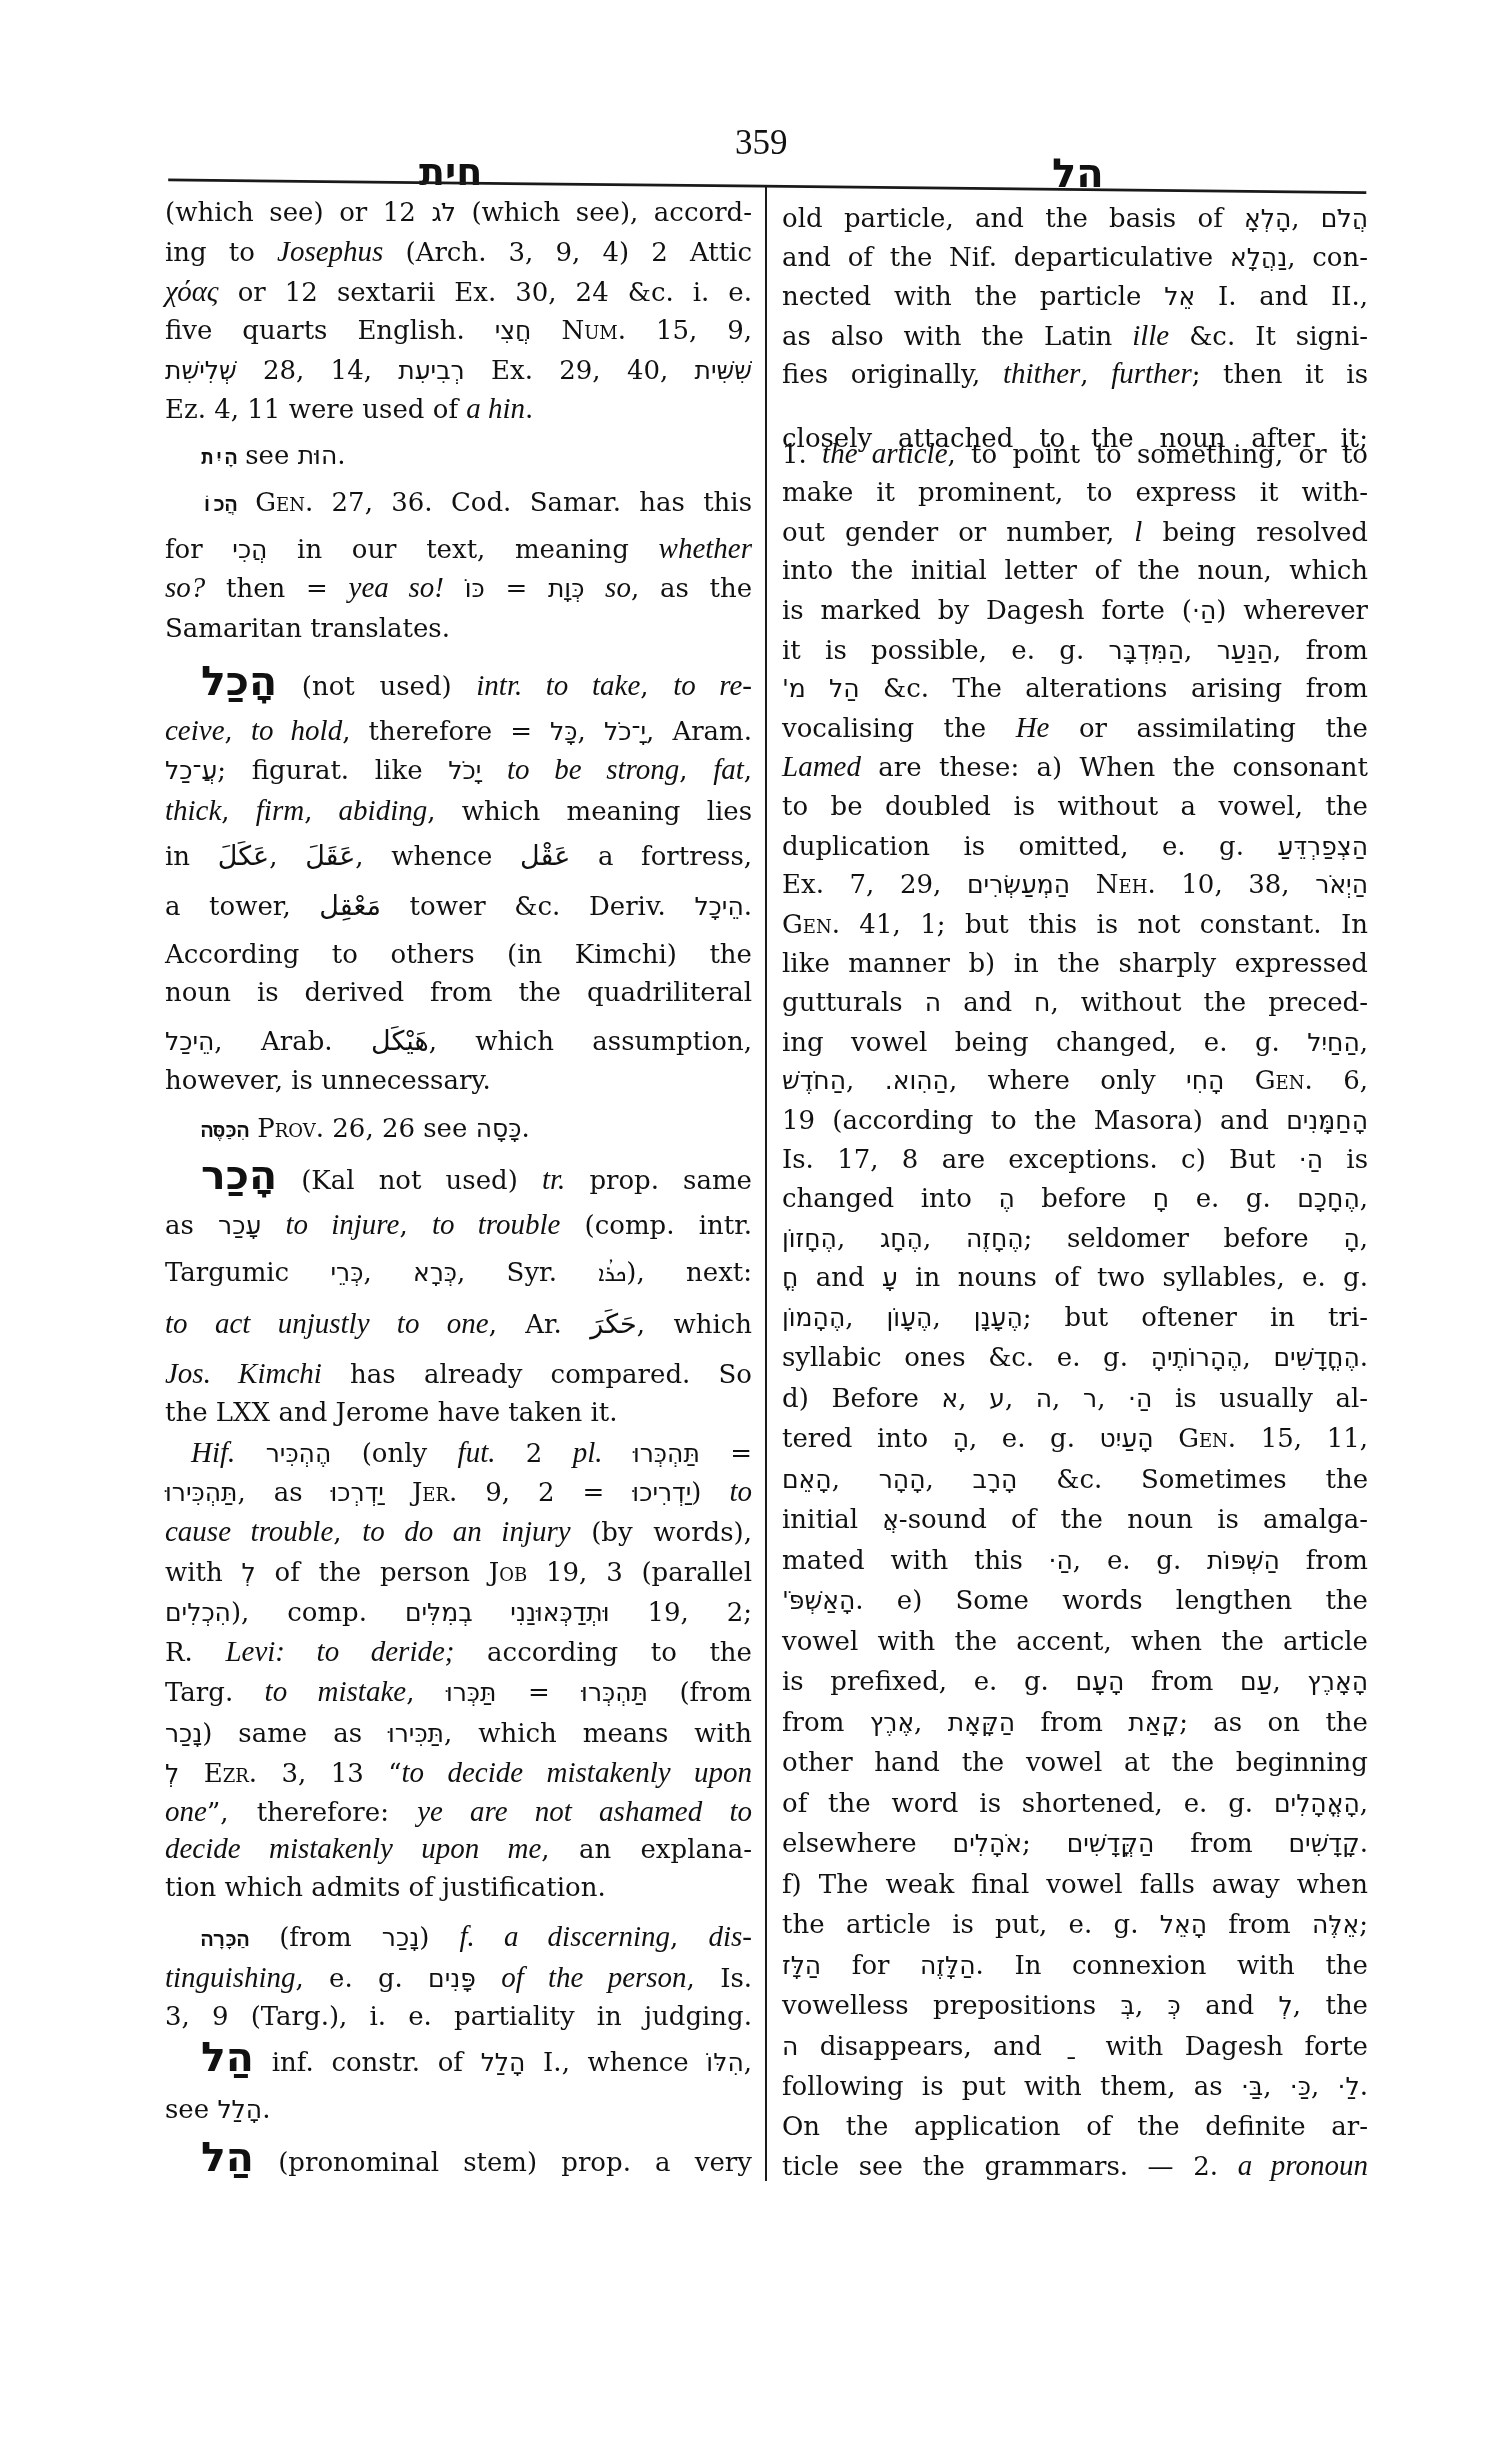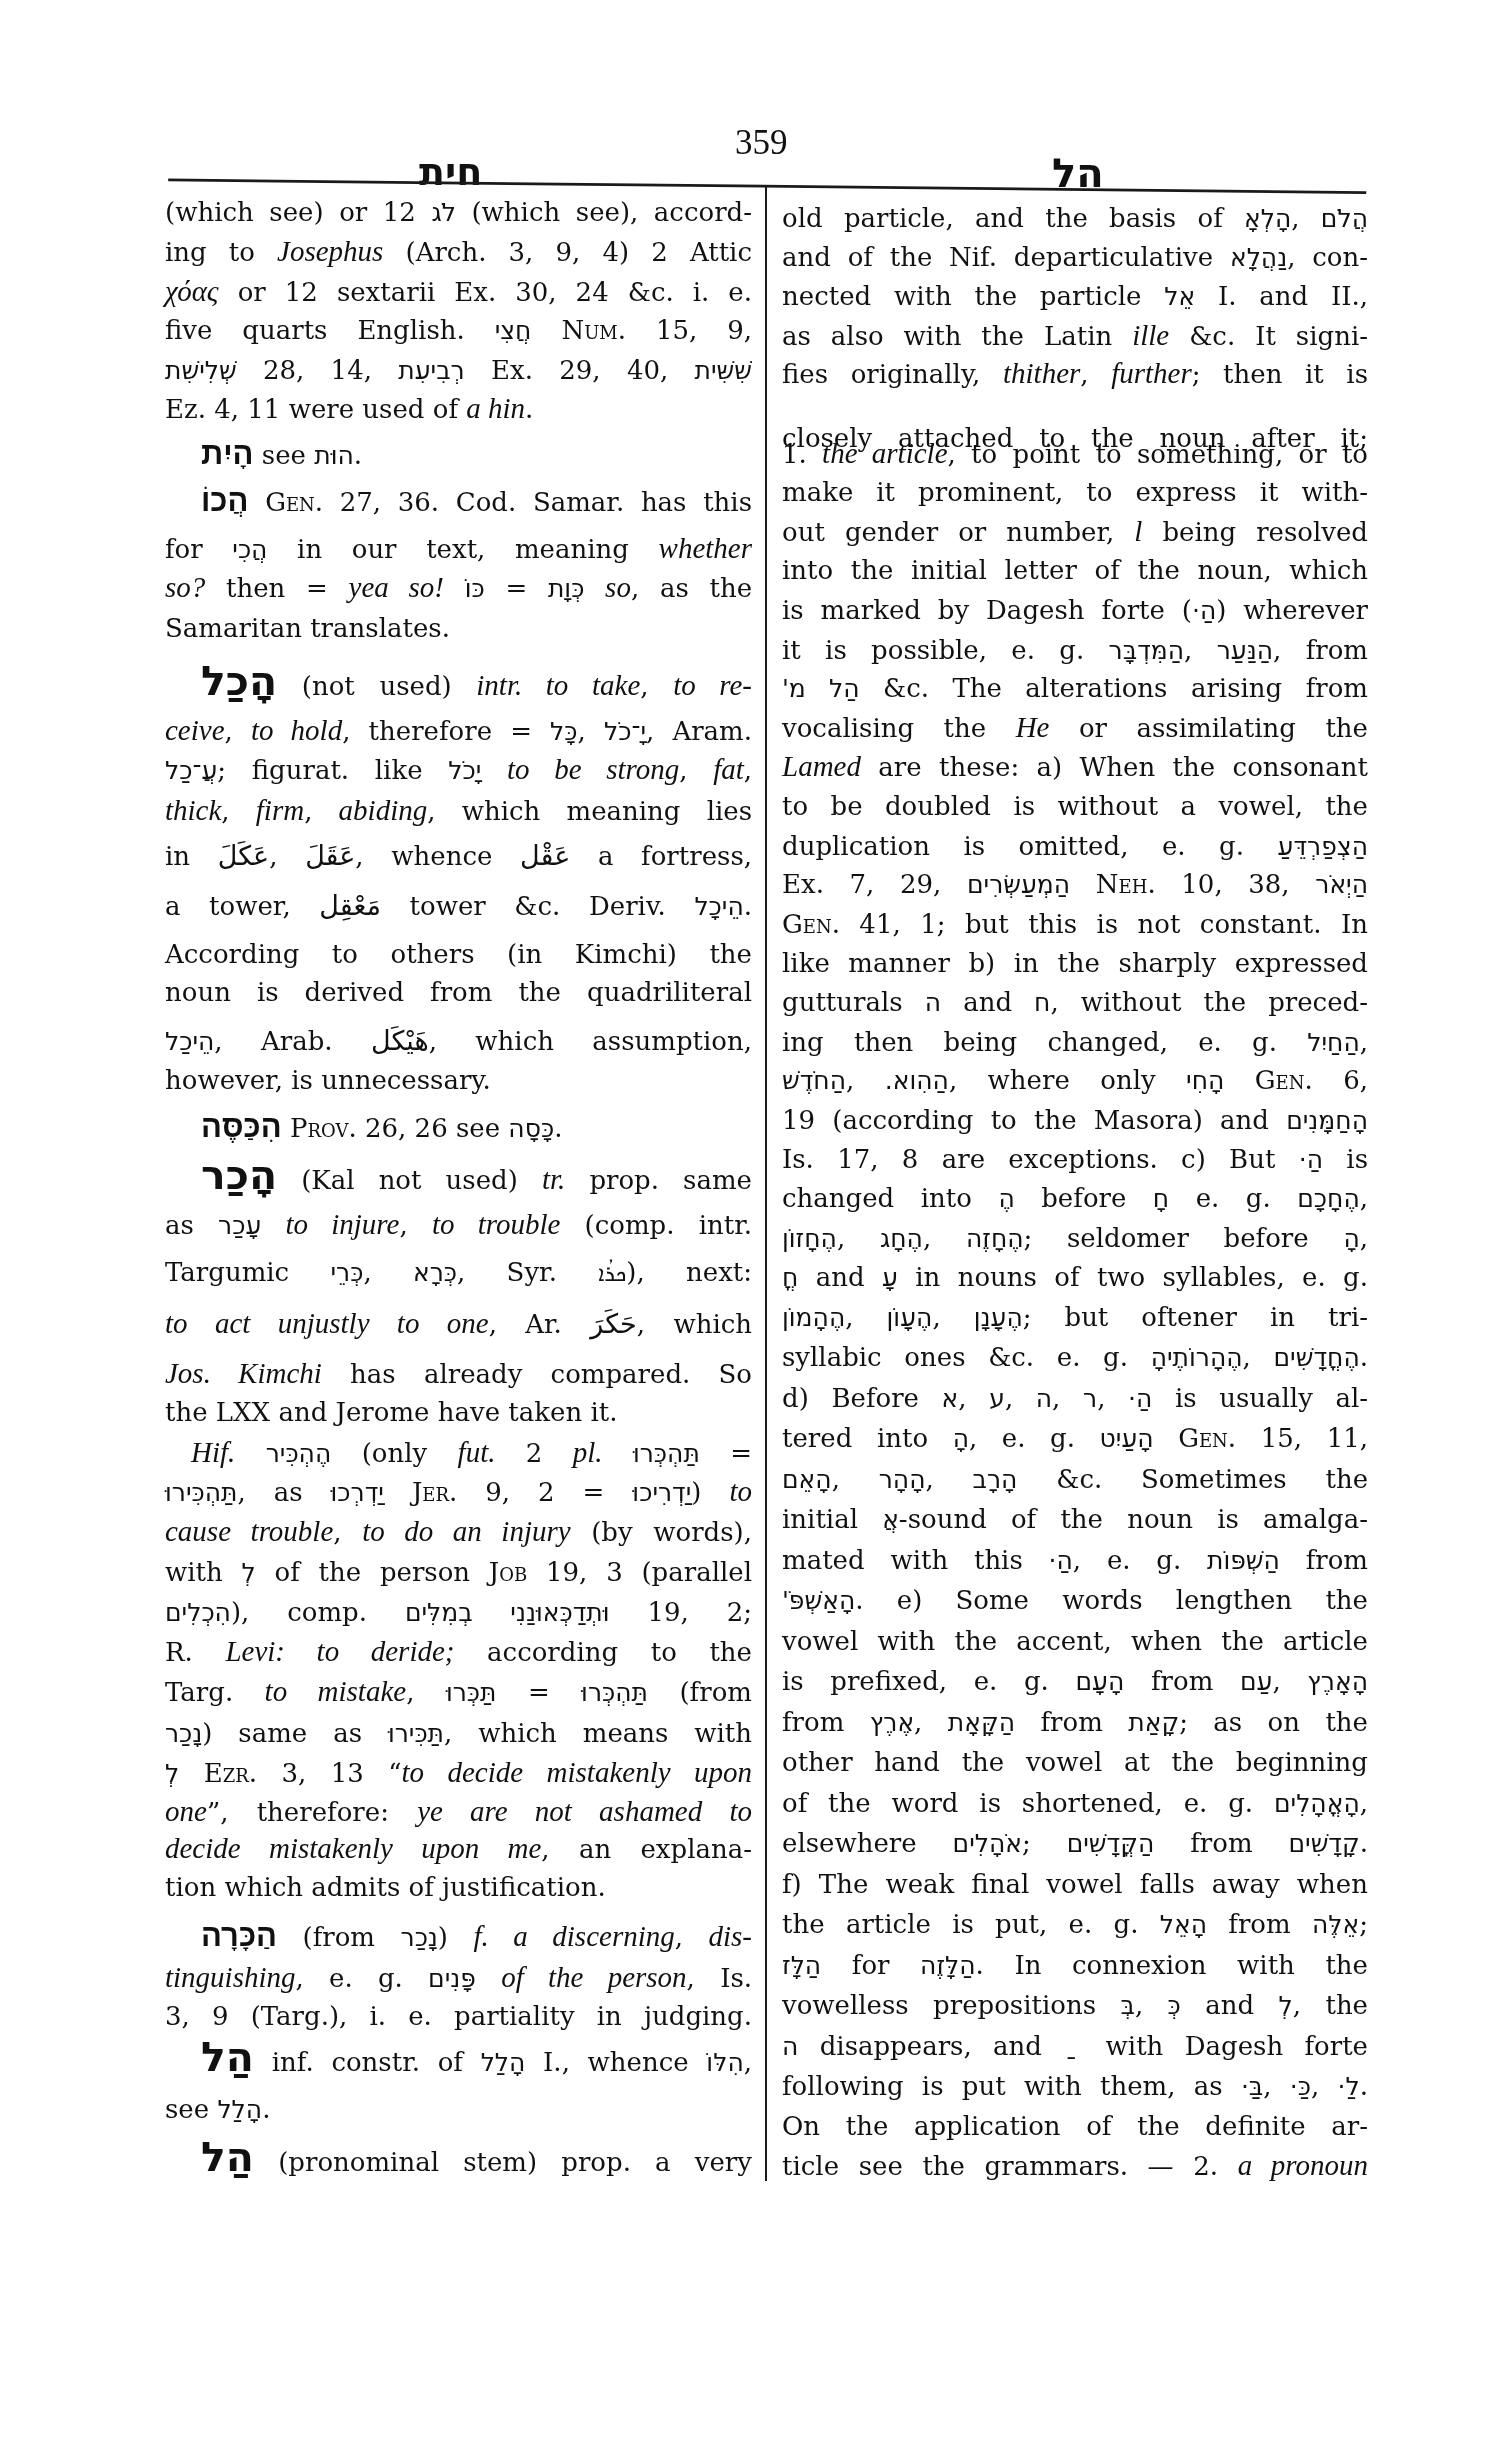--- a/index.html
+++ b/index.html
@@ -30,21 +30,21 @@
     text-align: justify; text-align-last: justify; text-justify: inter-word;
   }
   .ln.k-end, .ln.k-entry-end { text-align: right; text-align-last: left; }
   .ln.k-entry, .ln.k-entry-end { padding-left: 36px; }
   .ln.k-sub { padding-left: 26px; }
   .ln span { line-height: 0; }
 
   .seg-i  { font-family: "Liberation Serif", serif; font-style: italic; font-size: 29px; }
   .seg-sc { font-variant: small-caps; }
   .seg-h  { font-family: "DejaVu Sans", sans-serif; font-size: 25px; direction: rtl; unicode-bidi: isolate; }
-  .seg-hb { font-family: Liberation Sans, sans-serif; font-weight: bold; font-size: 31px; direction: rtl; unicode-bidi: isolate; }
+  .seg-hb { font-family: Liberation Mono, monospace; font-weight: bold; font-size: 20px; direction: rtl; unicode-bidi: isolate; }
   .seg-hB { font-family: "DejaVu Sans", sans-serif; font-weight: bold; font-size: 41px; direction: rtl; unicode-bidi: isolate; }
   .seg-a  { font-family: "DejaVu Sans", sans-serif; font-size: 27px; direction: rtl; unicode-bidi: isolate; }
   .seg-s  { font-family: "DejaVu Sans", sans-serif; font-size: 22px; direction: rtl; unicode-bidi: isolate; }
 </style>
 </head>
 <body>
 
 <div>
   <div id="guide-left" class="guide">חית</div>
   <div id="page-num">359</div>
@@ -121,21 +121,21 @@
   <div class="ln k-cont" style="top:630px"><span class="seg-r">it is possible, e. g. </span><span class="seg-h" dir="rtl">הַמִּדְבָּר</span><span class="seg-r">, </span><span class="seg-h" dir="rtl">הַנַּעַר</span><span class="seg-r">, from</span></div>
   <div class="ln k-cont" style="top:668px"><span class="seg-h" dir="rtl">הַל מ'</span><span class="seg-r"> &amp;c. The alterations arising from</span></div>
   <div class="ln k-cont" style="top:708px"><span class="seg-r">vocalising the </span><span class="seg-i">He</span><span class="seg-r"> or assimilating the</span></div>
   <div class="ln k-cont" style="top:747px"><span class="seg-i">Lamed</span><span class="seg-r"> are these: a) When the consonant</span></div>
   <div class="ln k-cont" style="top:786px"><span class="seg-r">to be doubled is without a vowel, the</span></div>
   <div class="ln k-cont" style="top:826px"><span class="seg-r">duplication is omitted, e. g. </span><span class="seg-h" dir="rtl">הַצְפַרְדֵּעַ</span></div>
   <div class="ln k-cont" style="top:864px"><span class="seg-r">Ex. 7, 29, </span><span class="seg-h" dir="rtl">הַמְעַשְּׂרִים</span><span class="seg-r"> </span><span class="seg-sc">Neh.</span><span class="seg-r"> 10, 38, </span><span class="seg-h" dir="rtl">הַיְאֹר</span></div>
   <div class="ln k-cont" style="top:904px"><span class="seg-sc">Gen.</span><span class="seg-r"> 41, 1; but this is not constant. In</span></div>
   <div class="ln k-cont" style="top:943px"><span class="seg-r">like manner b) in the sharply expressed</span></div>
   <div class="ln k-cont" style="top:982px"><span class="seg-r">gutturals </span><span class="seg-h" dir="rtl">ה</span><span class="seg-r"> and </span><span class="seg-h" dir="rtl">ח</span><span class="seg-r">, without the preced-</span></div>
-  <div class="ln k-cont" style="top:1022px"><span class="seg-r">ing then being changed, e. g. </span><span class="seg-h" dir="rtl">הַחַיִל</span><span class="seg-r">,</span></div>
+  <div class="ln k-cont" style="top:1022px"><span class="seg-r">ing vowel being changed, e. g. </span><span class="seg-h" dir="rtl">הַחַיִל</span><span class="seg-r">,</span></div>
   <div class="ln k-cont" style="top:1060px"><span class="seg-h" dir="rtl">הַחֹדֶשׁ</span><span class="seg-r">, </span><span class="seg-h" dir="rtl">הַהִוא.</span><span class="seg-r">, where only </span><span class="seg-h" dir="rtl">הָחִי</span><span class="seg-r"> </span><span class="seg-sc">Gen.</span><span class="seg-r"> 6,</span></div>
   <div class="ln k-cont" style="top:1100px"><span class="seg-r">19 (according to the Masora) and </span><span class="seg-h" dir="rtl">הָחַמָּנִים</span></div>
   <div class="ln k-cont" style="top:1139px"><span class="seg-r">Is. 17, 8 are exceptions. c) But </span><span class="seg-h" dir="rtl">הַ·</span><span class="seg-r"> is</span></div>
   <div class="ln k-cont" style="top:1178px"><span class="seg-r">changed into </span><span class="seg-h" dir="rtl">הֶ</span><span class="seg-r"> before </span><span class="seg-h" dir="rtl">חָ</span><span class="seg-r"> e. g. </span><span class="seg-h" dir="rtl">הֶחָכָם</span><span class="seg-r">,</span></div>
   <div class="ln k-cont" style="top:1218px"><span class="seg-h" dir="rtl">הֶחָזוֹן</span><span class="seg-r">, </span><span class="seg-h" dir="rtl">הֶחָג</span><span class="seg-r">, </span><span class="seg-h" dir="rtl">הֶחָזֶה</span><span class="seg-r">; seldomer before </span><span class="seg-h" dir="rtl">הָ</span><span class="seg-r">,</span></div>
   <div class="ln k-cont" style="top:1257px"><span class="seg-h" dir="rtl">חֳ</span><span class="seg-r"> and </span><span class="seg-h" dir="rtl">עָ</span><span class="seg-r"> in nouns of two syllables, e. g.</span></div>
   <div class="ln k-cont" style="top:1297px"><span class="seg-h" dir="rtl">הֶהָמוֹן</span><span class="seg-r">, </span><span class="seg-h" dir="rtl">הֶעָוֹן</span><span class="seg-r">, </span><span class="seg-h" dir="rtl">הֶעָנָן</span><span class="seg-r">; but oftener in tri-</span></div>
   <div class="ln k-cont" style="top:1337px"><span class="seg-r">syllabic ones &amp;c. e. g. </span><span class="seg-h" dir="rtl">הֶהָרוֹתֶיהָ</span><span class="seg-r">, </span><span class="seg-h" dir="rtl">הֶחֳדָשִׁים</span><span class="seg-r">.</span></div>
   <div class="ln k-cont" style="top:1378px"><span class="seg-r">d) Before </span><span class="seg-h" dir="rtl">א</span><span class="seg-r">, </span><span class="seg-h" dir="rtl">ע</span><span class="seg-r">, </span><span class="seg-h" dir="rtl">ה</span><span class="seg-r">, </span><span class="seg-h" dir="rtl">ר</span><span class="seg-r">, </span><span class="seg-h" dir="rtl">הַ·</span><span class="seg-r"> is usually al-</span></div>
   <div class="ln k-cont" style="top:1418px"><span class="seg-r">tered into </span><span class="seg-h" dir="rtl">הָ</span><span class="seg-r">, e. g. </span><span class="seg-h" dir="rtl">הָעַיִט</span><span class="seg-r"> </span><span class="seg-sc">Gen.</span><span class="seg-r"> 15, 11,</span></div>

